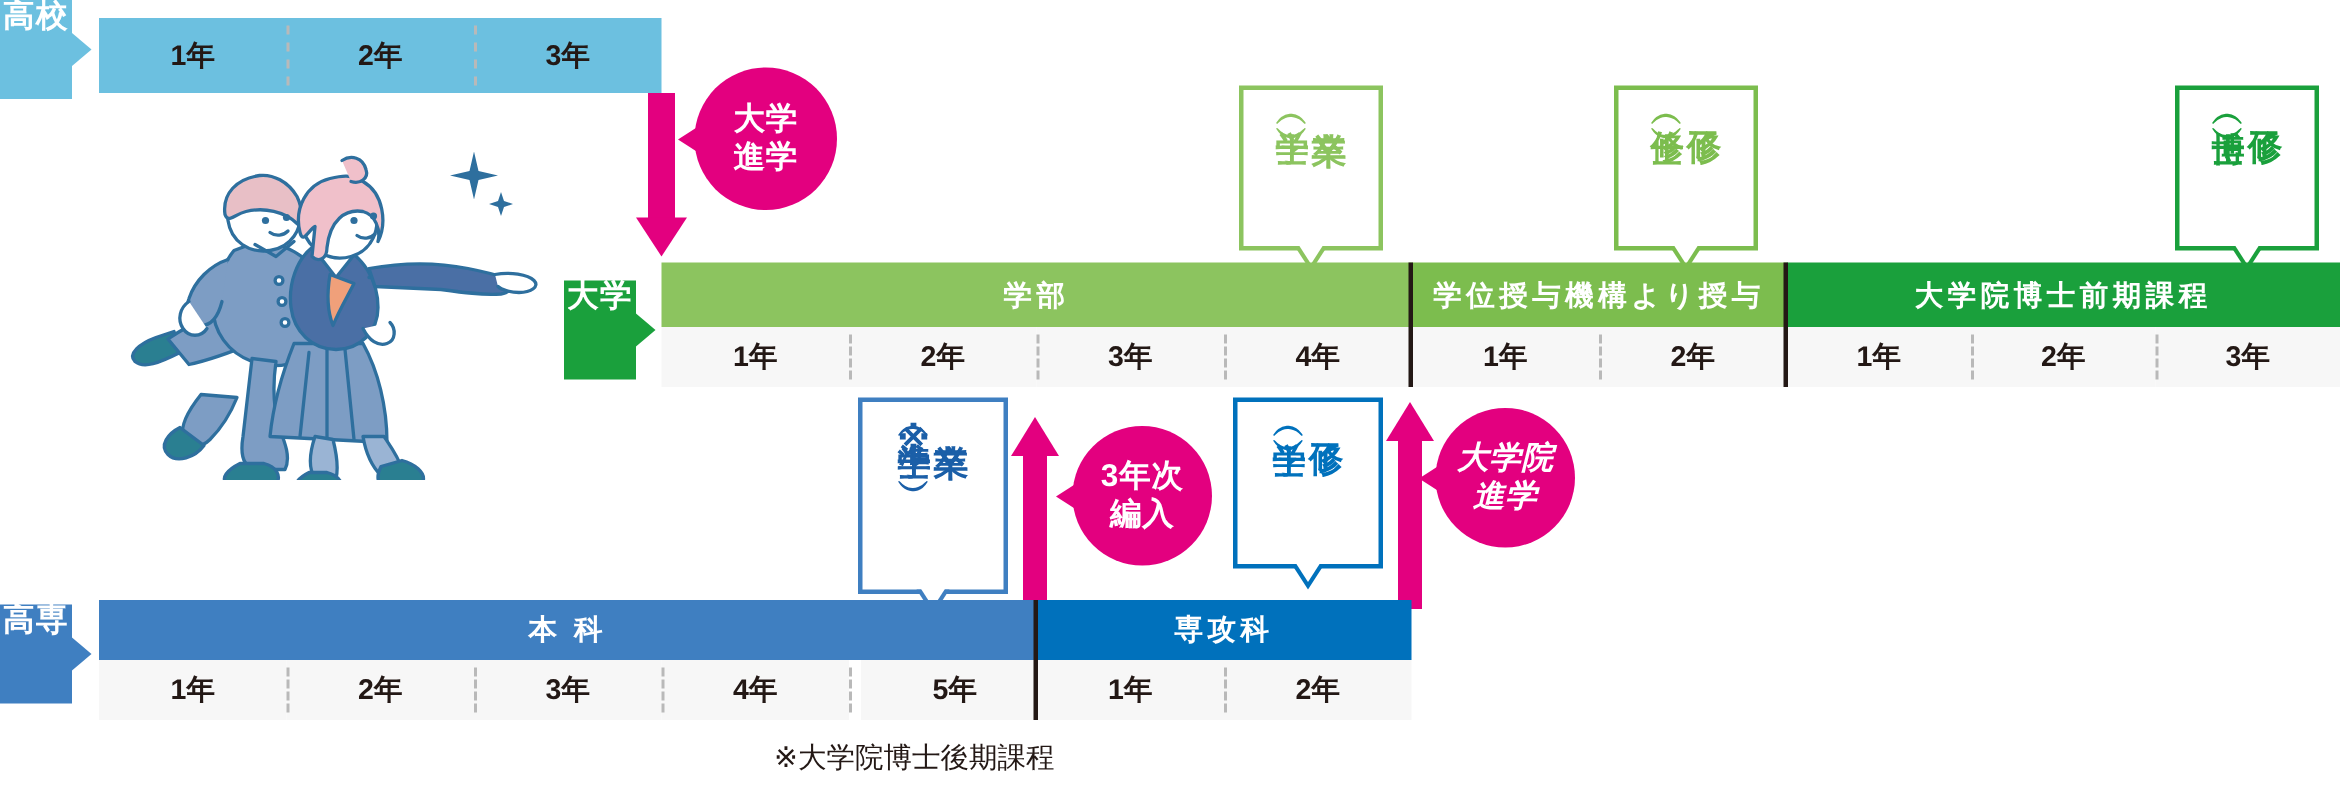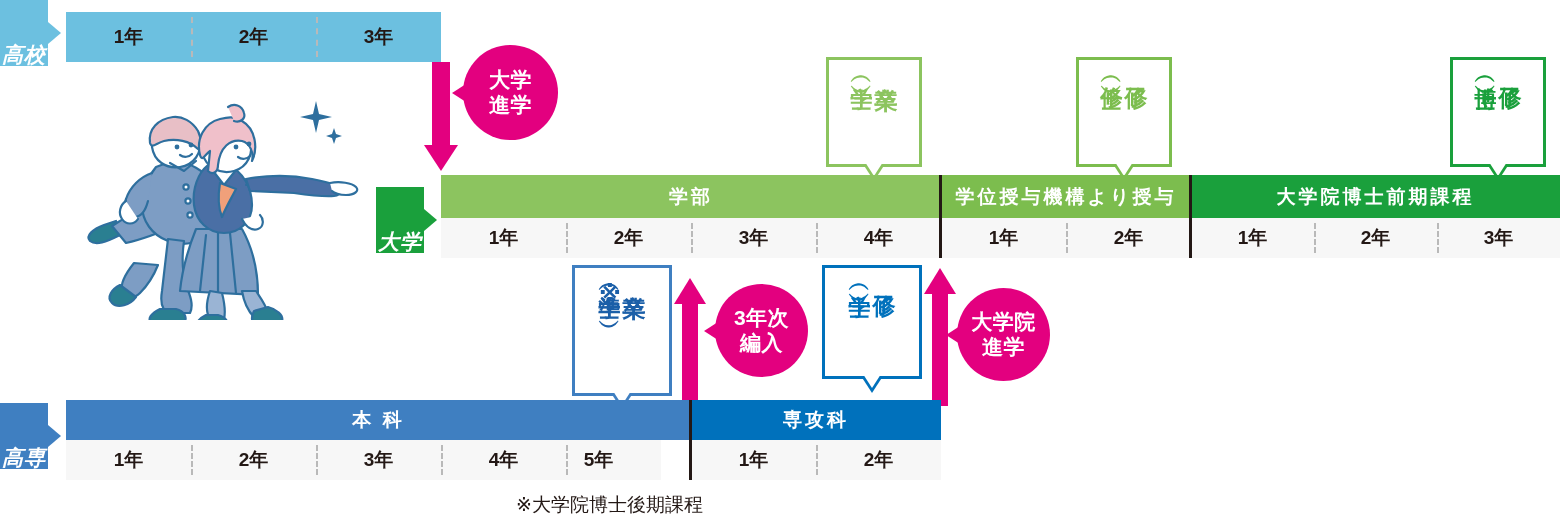--- a/index.html
+++ b/index.html
@@ -7,22 +7,22 @@
     width:1560px;height:530px;position:relative;overflow:hidden;
     background:#ffffff;
     font-family:"Liberation Sans","DejaVu Sans",sans-serif;
     -webkit-font-smoothing:antialiased;
   }
   .abs{position:absolute;}
 
   
   .sidelabel{
     position:absolute;color:#fff;font-weight:bold;
-    display:flex;align-items:flex-end;justify-content:center;
-    letter-spacing:1px;line-height:1.05;font-style:italic;
+    display:flex;align-items:flex-start;justify-content:center;
+    letter-spacing:1px;line-height:1.05;
   }
   .sidelabel .txt{writing-mode:horizontal-tb;text-align:center;}
   .sidelabel .nose{
     position:absolute;right:-13px;top:50%;transform:translateY(-50%);
     width:0;height:0;border-top:11px solid transparent;
     border-bottom:11px solid transparent;border-left:13px solid currentColor;
   }
 
   
   .bandtitle{
@@ -288,21 +288,21 @@
 <div class="arrowhead-up" style="left:924px;top:268px;"></div>
 
 <div class="badge" style="left:715px;top:284px;width:93px;height:93px;">
   <span class="nub"></span>
   <span>
     <span>3年次</span><br>
     <span>編入</span>
   </span>
 </div>
 
-<div class="badge" style="left:957px;top:288px;width:93px;height:93px;">
+<div class="badge" style="left:957px;top:272px;width:93px;height:93px;font-style:italic;">
   <span class="nub"></span>
   <span>
     <span>大学院</span><br>
     <span>進学</span>
   </span>
 </div>
 
 <div class="sidelabel" style="left:0;top:403px;width:48px;height:66px;background:#3f7fc1;color:#3f7fc1;font-size:21px;">
   <span class="txt" style="color:#fff;">高専</span>
   <span class="nose"></span>
@@ -320,21 +320,21 @@
   </div>
 <div class="yearcell" style="left:191px;top:440px;width:125px;height:40px;">
   <span>2年</span>
   </div>
 <div class="yearcell" style="left:316px;top:440px;width:125px;height:40px;">
   <span>3年</span>
   </div>
 <div class="yearcell" style="left:441px;top:440px;width:125px;height:40px;">
   <span>4年</span>
   </div>
-<div class="yearcell" style="left:536px;top:440px;width:125px;height:40px;">
+<div class="yearcell" style="left:574px;top:440px;width:125px;height:40px;">
   <span>5年</span>
   </div>
 <div class="yearcell" style="left:691px;top:440px;width:125px;height:40px;">
   <span>1年</span>
   </div>
 <div class="yearcell" style="left:816px;top:440px;width:125px;height:40px;">
   <span>2年</span>
   </div>
 
 <div class="dashdiv" style="left:191px;top:445px;height:30px;"></div>

